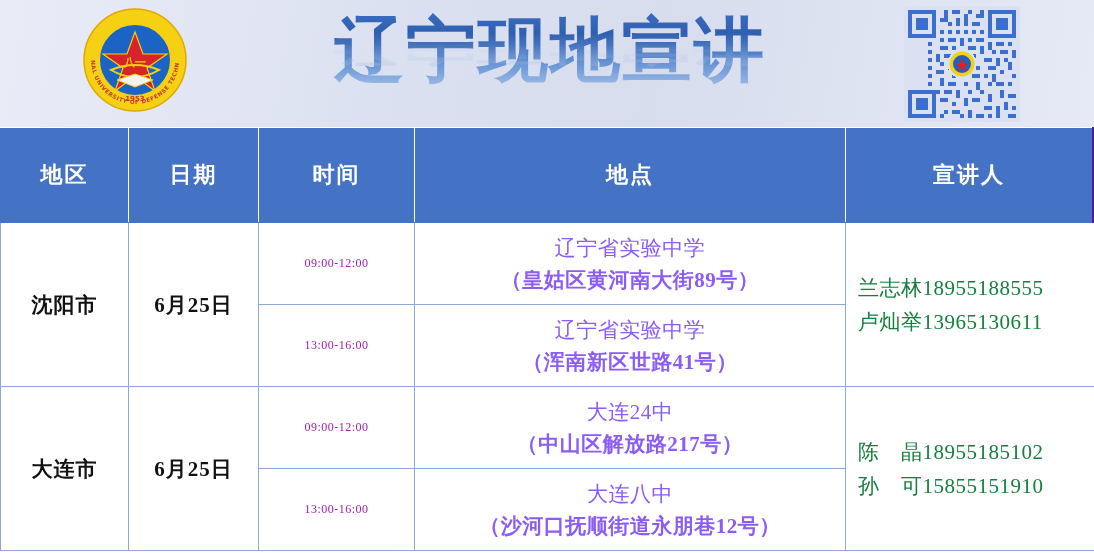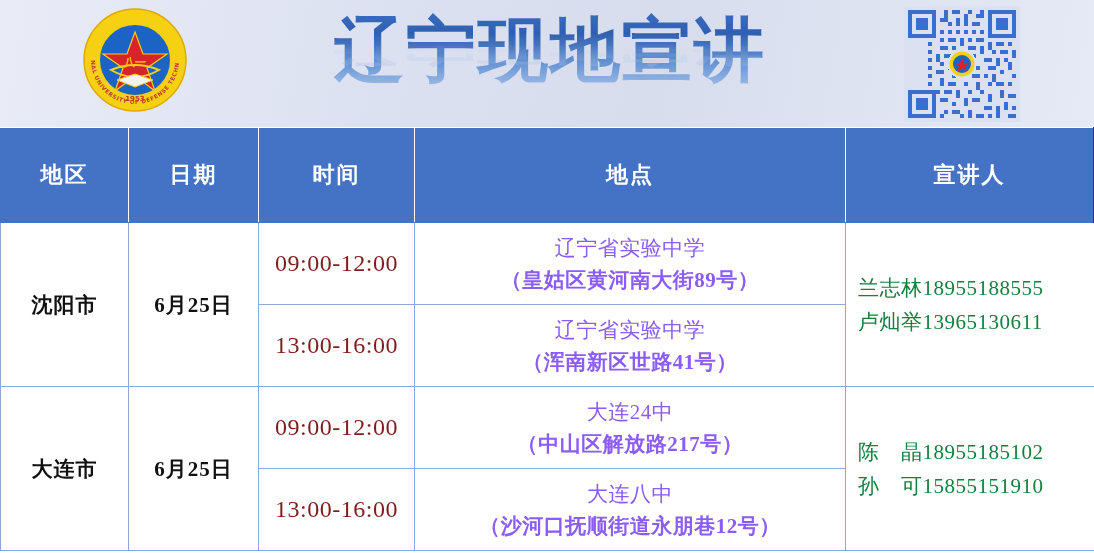--- a/index.html
+++ b/index.html
@@ -91,27 +91,27 @@
     color:#ffffff;
     border:1px solid #ffffff;
     border-bottom:1px solid #4472c4;
     font-family:"DejaVu Sans","Liberation Sans",sans-serif;
     font-weight:bold;
     font-size:22px;
     letter-spacing:2px;
     height:94px;
   }
   .tbl thead th:first-child{border-left:1px solid #4472c4;}
-  .tbl thead th:last-child{border-right:3px solid #4c1d95;}
+  .tbl thead th:last-child{border-right:5px solid #4c1d95;}
 
   td.c-city,td.c-date{
     font-size:21px;color:#111;letter-spacing:1px;font-weight:bold;
   }
   td.c-time{
-    font-size:24px;color:#7f1d1d;letter-spacing:.5px;height:81px;
+    font-size:12px;color:#a21caf;letter-spacing:.5px;height:81px;
   }
   td.c-venue{
     font-size:21px;color:#8b5cf6;line-height:32px;letter-spacing:.5px;height:81px;
   }
   td.c-speaker{
     font-size:21px;color:#15803d;line-height:34px;letter-spacing:.5px;
     text-align:left;padding-left:12px;
   }
   .speaker-line{white-space:pre;}
   .venue-name{display:block;}

